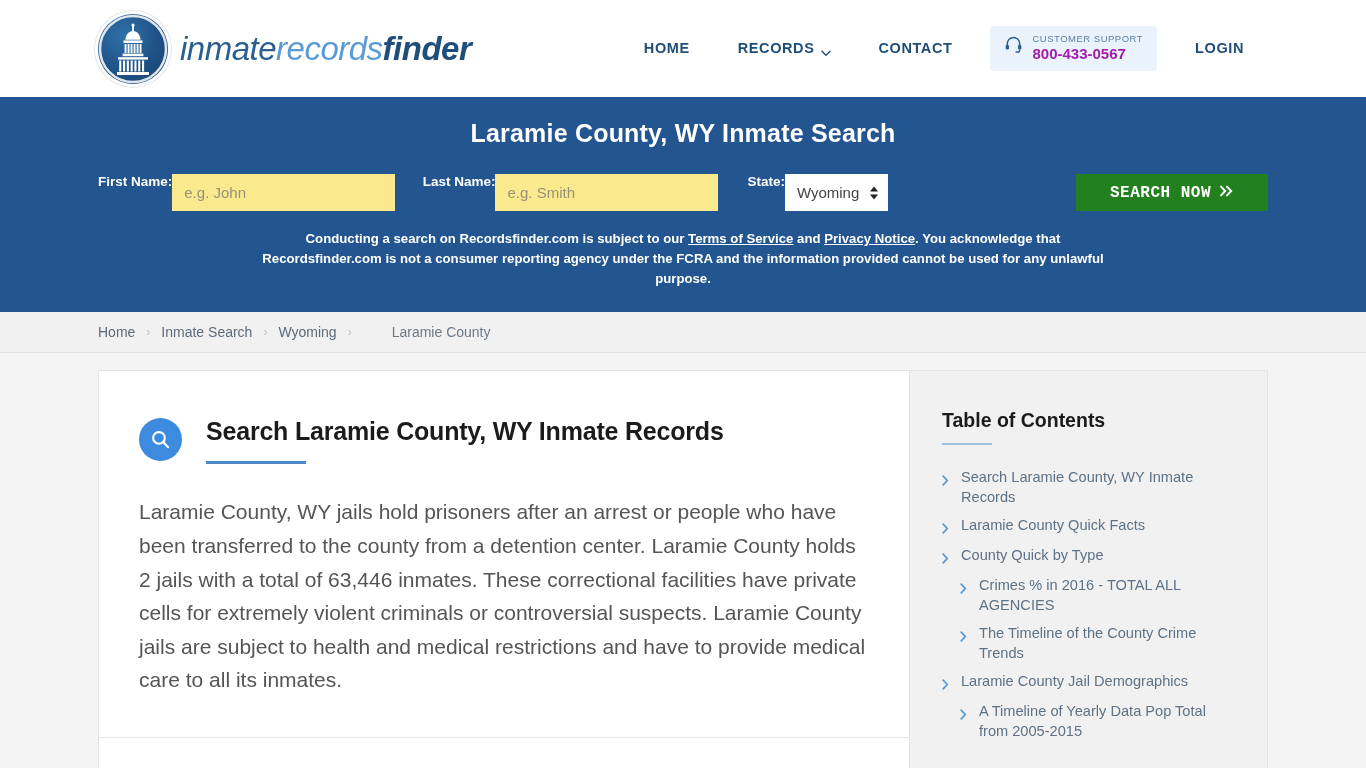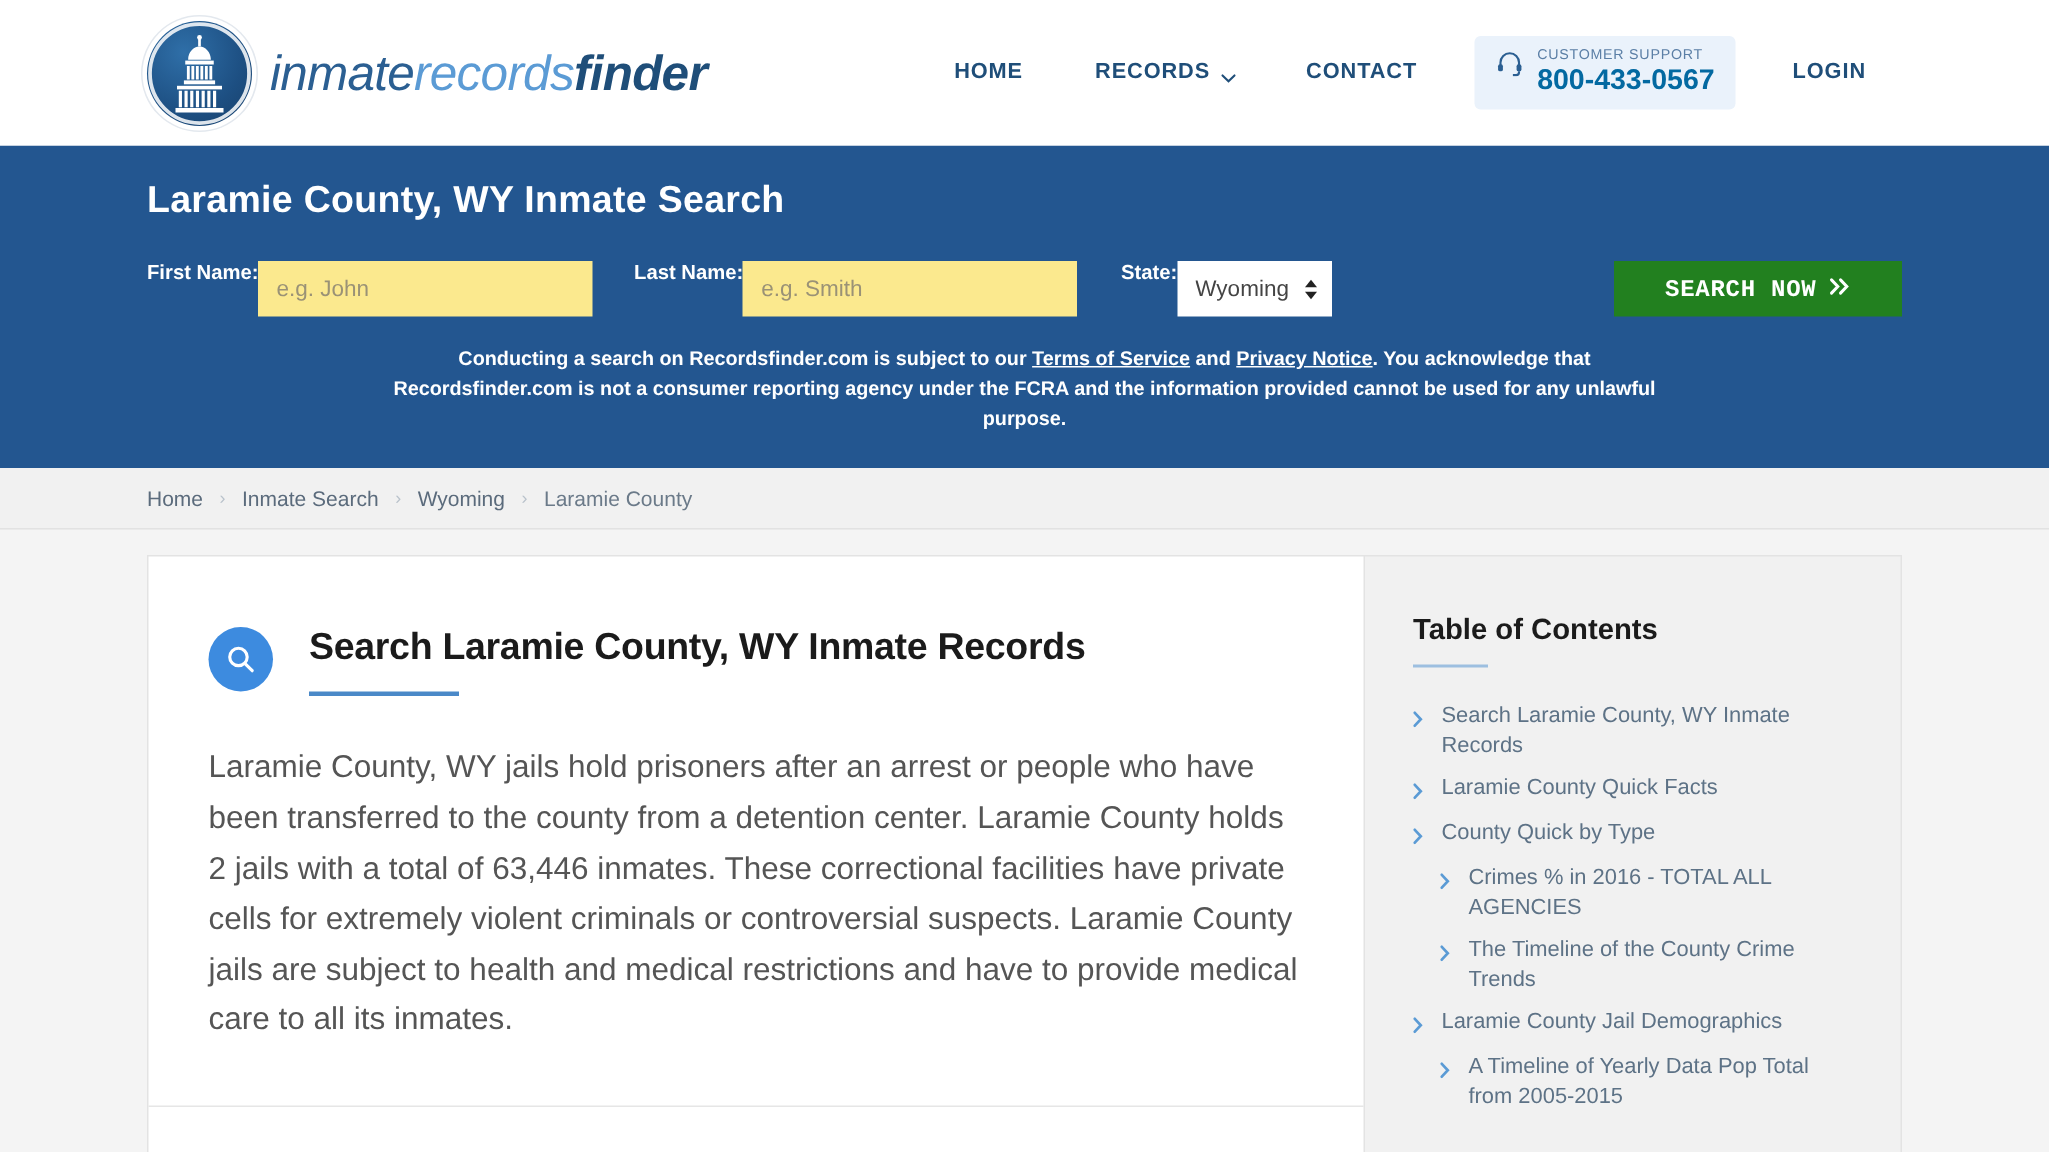--- a/index.html
+++ b/index.html
@@ -67,30 +67,31 @@
     margin: 0 14px;
     cursor: pointer;
   }
   .support-badge .headset { color:#2b5f92; }
   .support-lines { line-height: 1.15; }
   .support-label {
     font-size: 9.5px; color:#5b7fa6; letter-spacing:.5px; font-weight:400;
     display:block;
   }
   .support-phone {
-    font-size: 19px; color:#0369a1; font-weight: 700; display:block;
+    font-size: 15px; color:#a21caf; font-weight: 700; display:block;
   }
 
   
   .hero {
     background: #235690;
     padding: 22px 98px 24px;
   }
   .hero-title {
     color: #ffffff;
+    text-align: center;
     font-size: 25px;
     font-weight: 700;
     margin: 0 0 26px;
     letter-spacing: .2px;
   }
   .search-row {
     display: flex;
     align-items: flex-end;
     gap: 12px;
   }
@@ -169,21 +170,21 @@
     border-bottom: 1px solid #e2e2e2;
     height: 41px;
     display: flex;
     align-items: center;
     padding: 0 98px;
   }
   .crumbs { display:flex; align-items:center; gap: 0; }
   .crumb {
     font-size: 14px; color: #5b6b7c; text-decoration: none; cursor: pointer;
   }
-  .crumb.current { color: #6b7a89; }
+  .crumb.current { color: #6b7a89; margin-left: 29px; }
   .crumb-sep {
     color: #b9c2cb; font-size: 12px; padding: 0 11px; display:inline-block;
   }
 
   
   .content {
     display: flex;
     padding: 17px 98px 0;
     align-items: stretch;
   }

